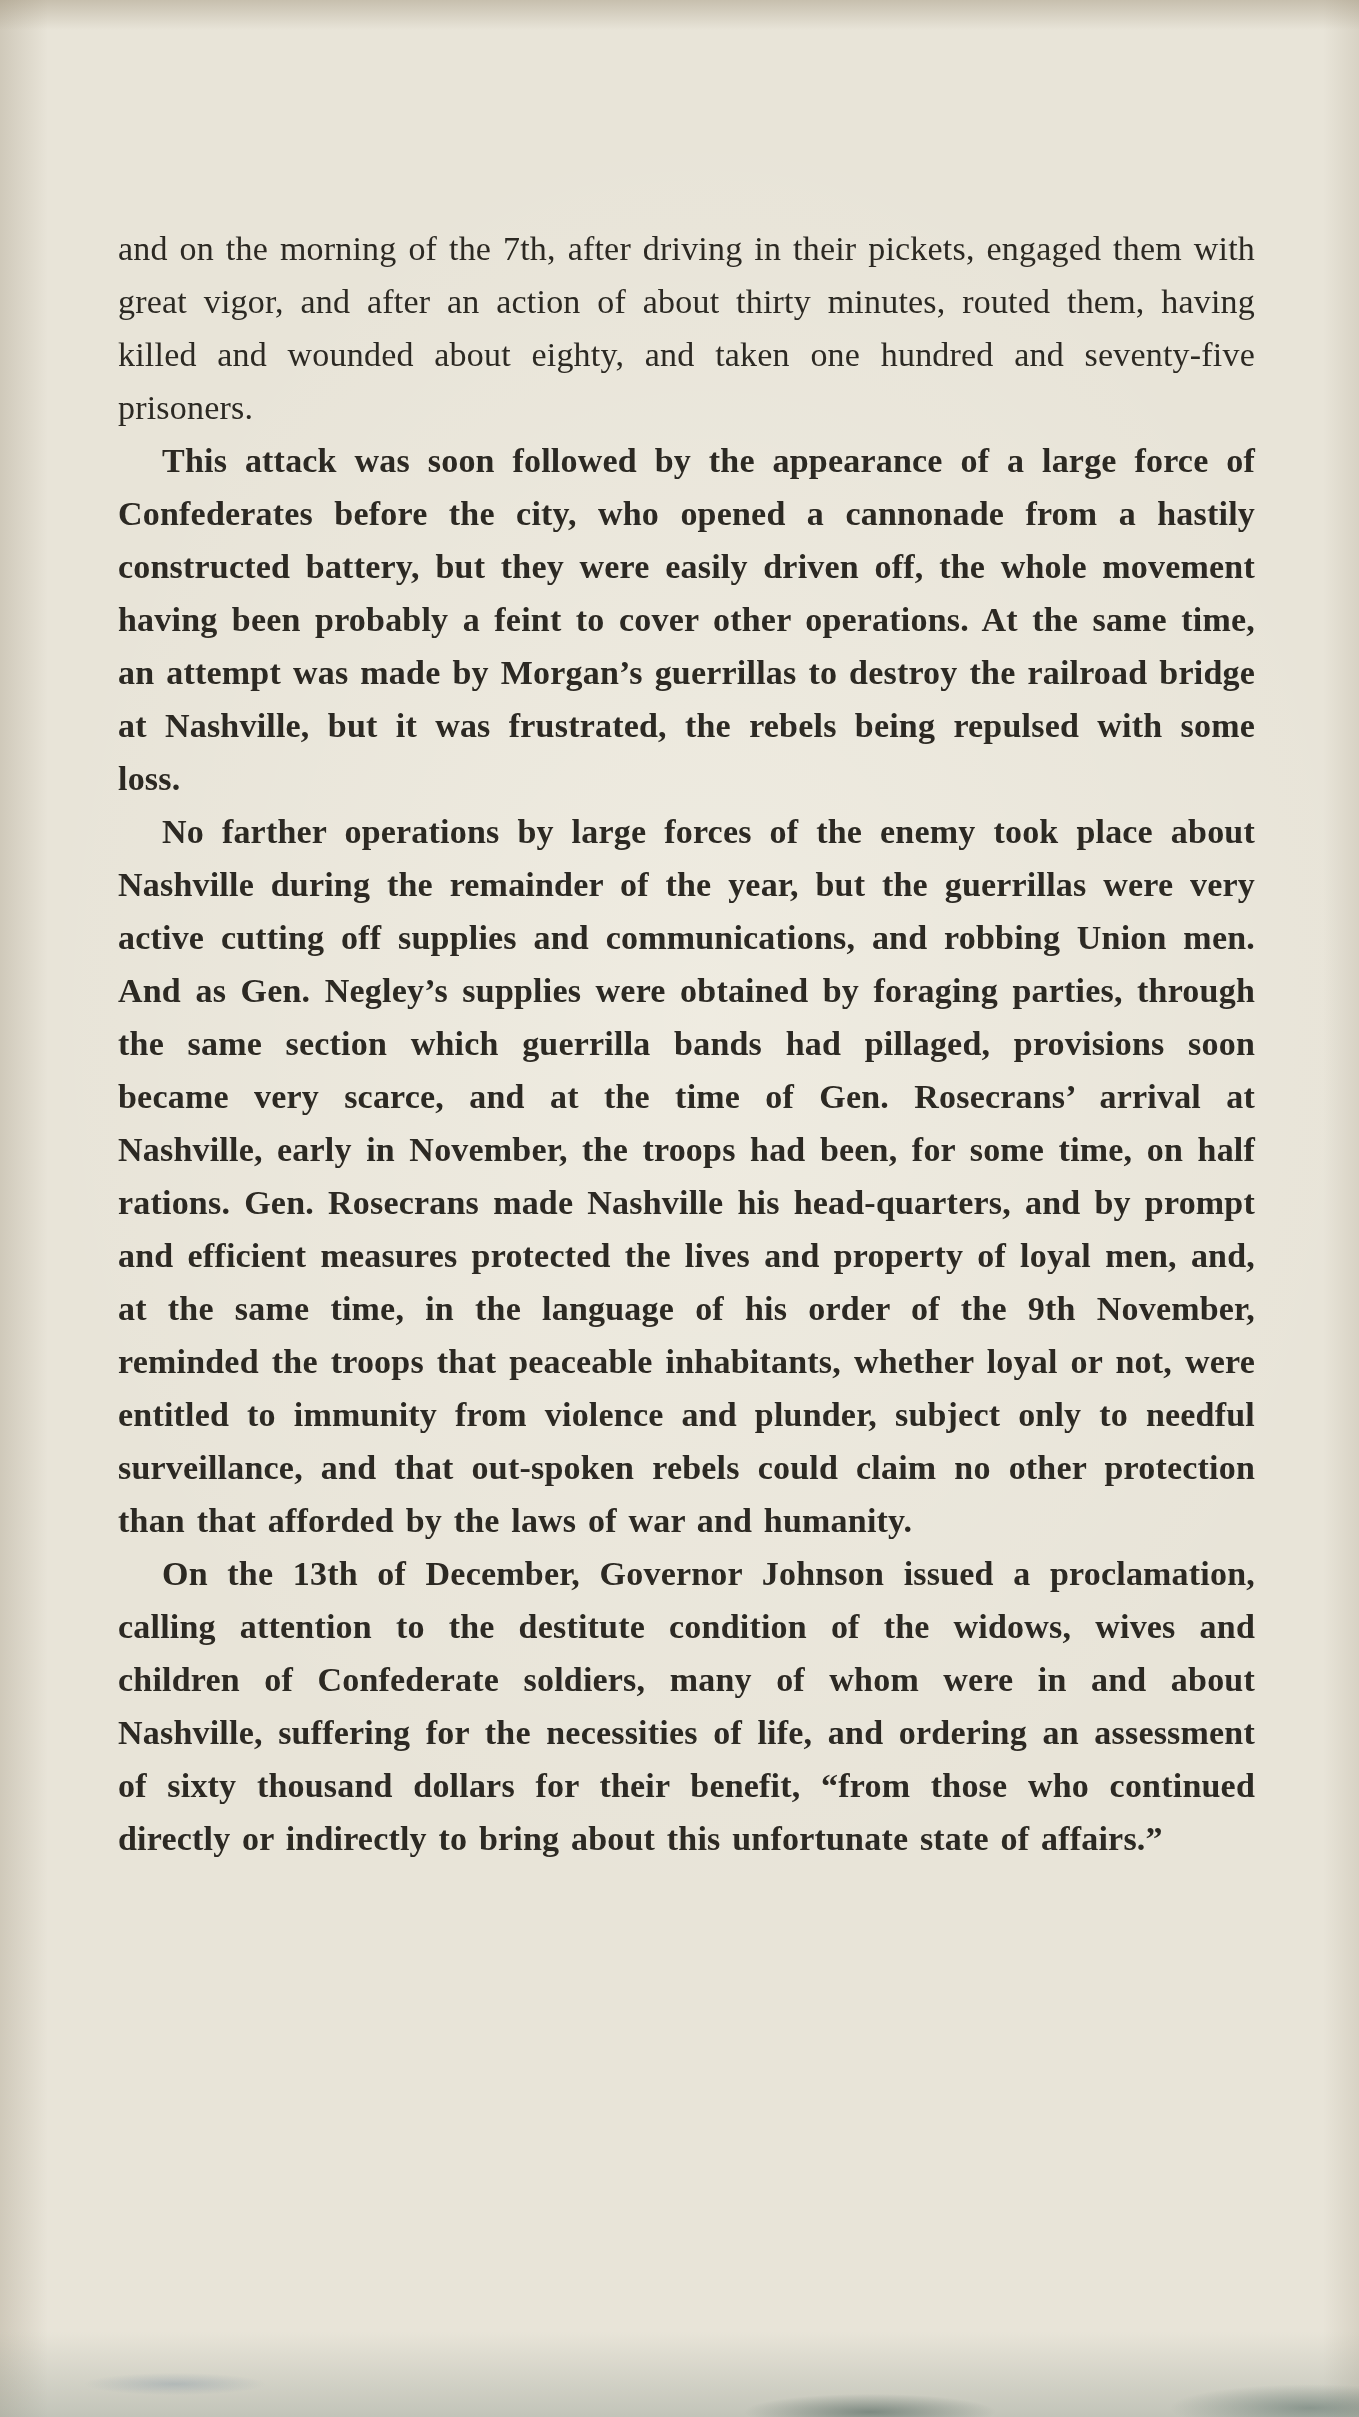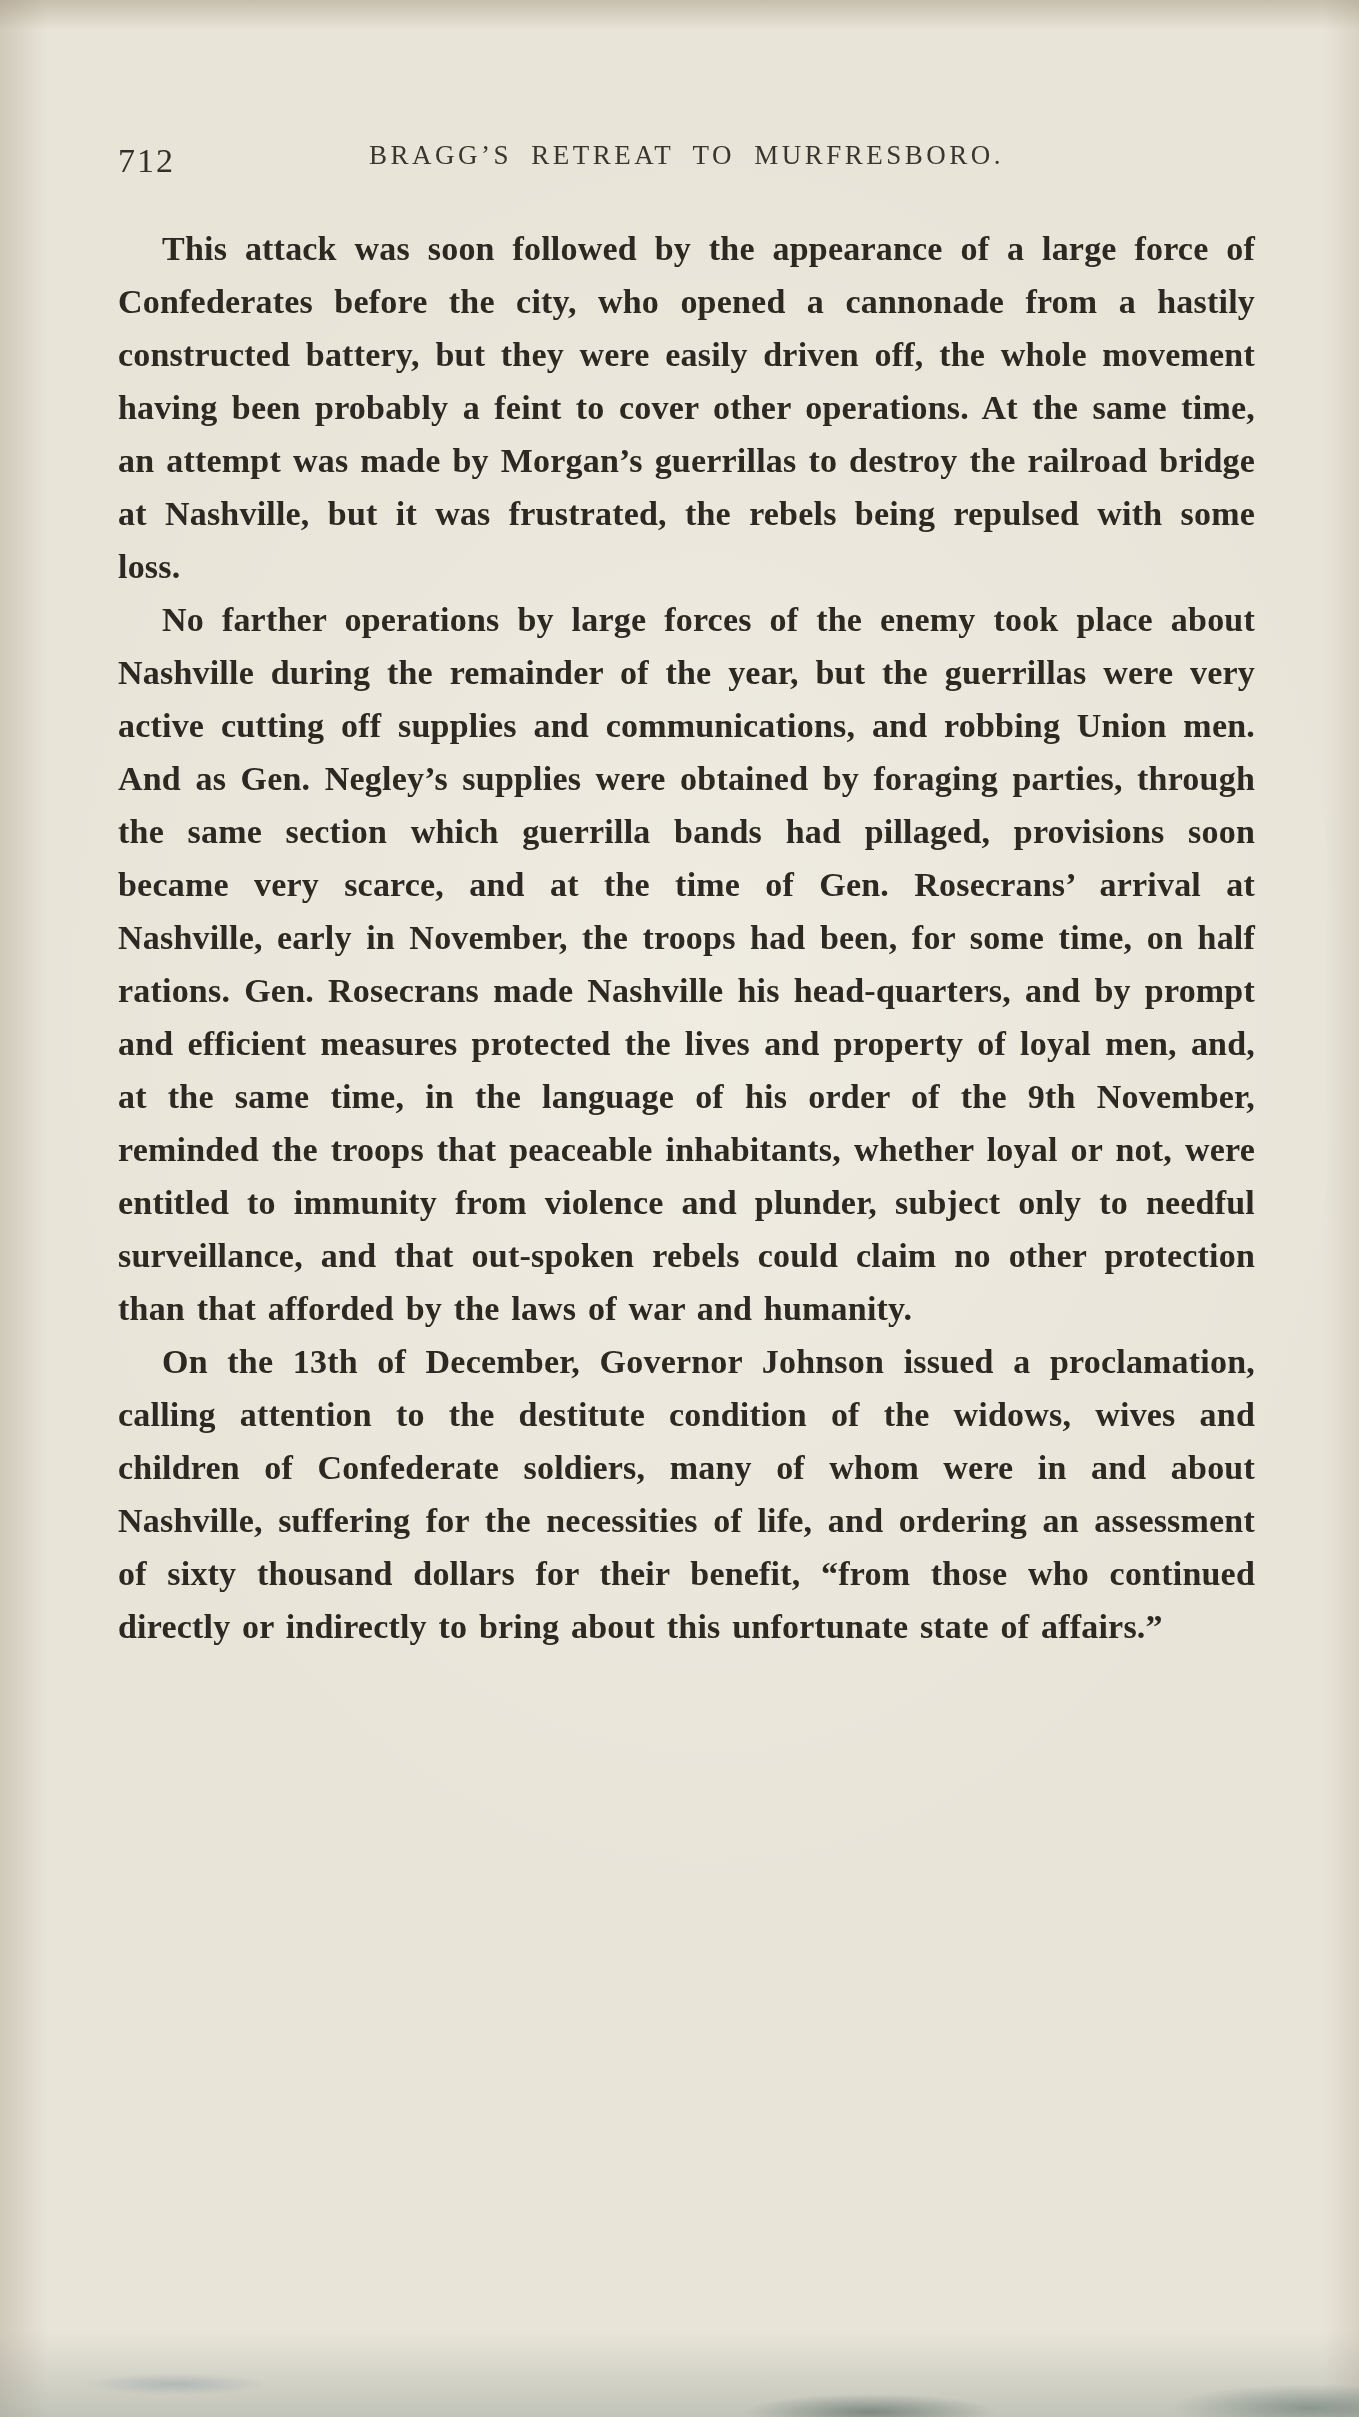--- a/index.html
+++ b/index.html
@@ -69,24 +69,21 @@
   .para.indent {
     text-indent: 44px;
     font-weight: bold;
   }
 </style>
 </head>
 <body>
 
 <div class="paper">
 
-  <div class="page-header">
-    <span class="page-number">712</span>
-    <span class="running-header">BRAGG’S RETREAT TO MURFRESBORO.</span>
-  </div>
 
   <div class="body-text">
+    <p class="para">and on the morning of the 7th, after driving in their pickets, engaged them with great vigor, and after an action of about thirty minutes, routed them, having killed and wounded about eighty, and taken one hundred and seventy-five prisoners.</p>
     <p class="para indent">This attack was soon followed by the appearance of a large force of Confederates before the city, who opened a cannonade from a hastily constructed battery, but they were easily driven off, the whole movement having been probably a feint to cover other operations. At the same time, an attempt was made by Morgan’s guerrillas to destroy the railroad bridge at Nashville, but it was frustrated, the rebels being repulsed with some loss.</p>
     <p class="para indent">No farther operations by large forces of the enemy took place about Nashville during the remainder of the year, but the guerrillas were very active cutting off supplies and communications, and robbing Union men. And as Gen. Negley’s supplies were obtained by foraging parties, through the same section which guerrilla bands had pillaged, provisions soon became very scarce, and at the time of Gen. Rosecrans’ arrival at Nashville, early in November, the troops had been, for some time, on half rations. Gen. Rosecrans made Nashville his head-quarters, and by prompt and efficient measures protected the lives and property of loyal men, and, at the same time, in the language of his order of the 9th November, reminded the troops that peaceable inhabitants, whether loyal or not, were entitled to immunity from violence and plunder, subject only to needful surveillance, and that out-spoken rebels could claim no other protection than that afforded by the laws of war and humanity.</p>
     <p class="para indent">On the 13th of December, Governor Johnson issued a proclamation, calling attention to the destitute condition of the widows, wives and children of Confederate soldiers, many of whom were in and about Nashville, suffering for the necessities of life, and ordering an assessment of sixty thousand dollars for their benefit, “from those who continued directly or indirectly to bring about this unfortunate state of affairs.”</p>
   </div>
 
 </div>
 
 </body></html>

